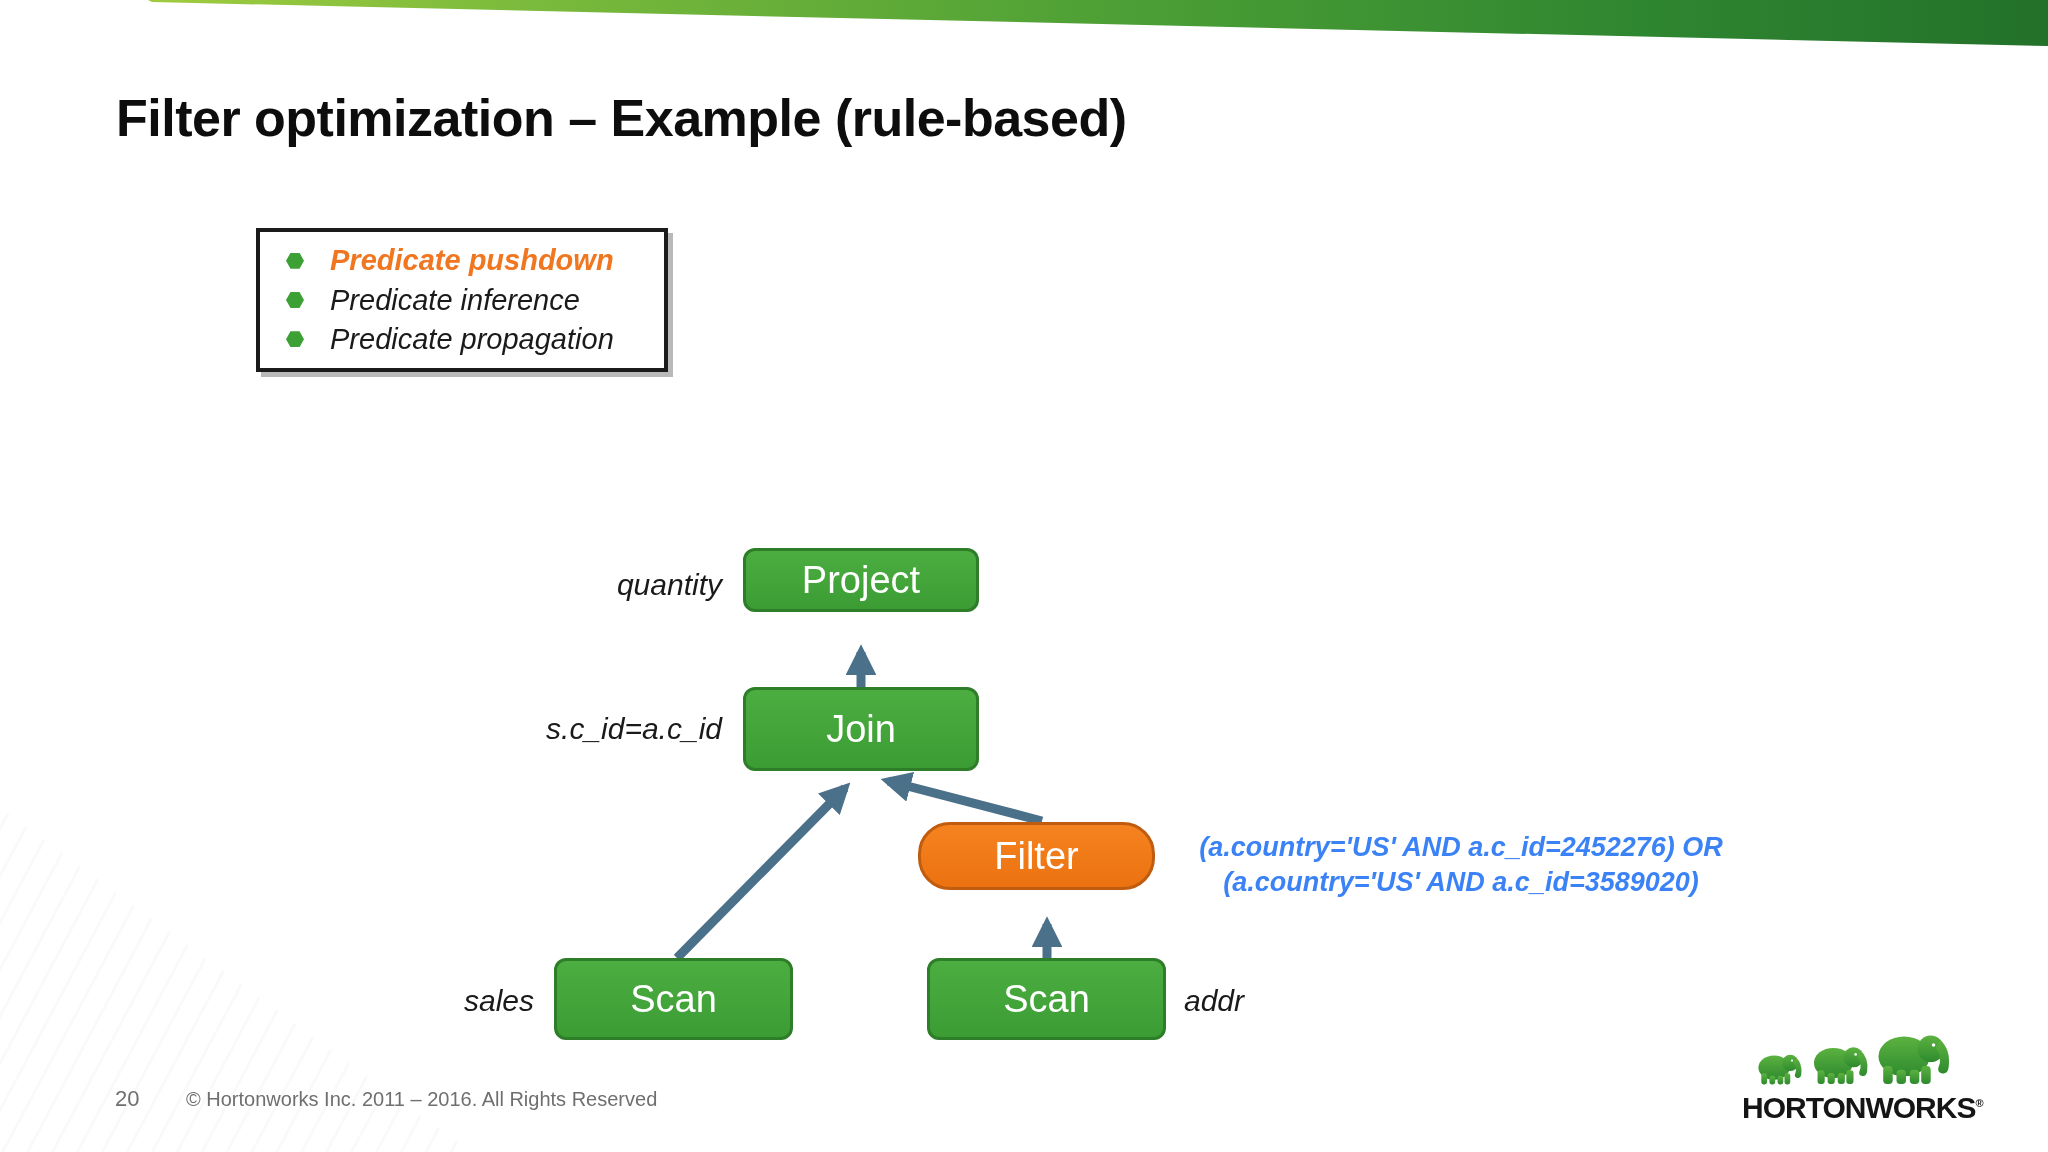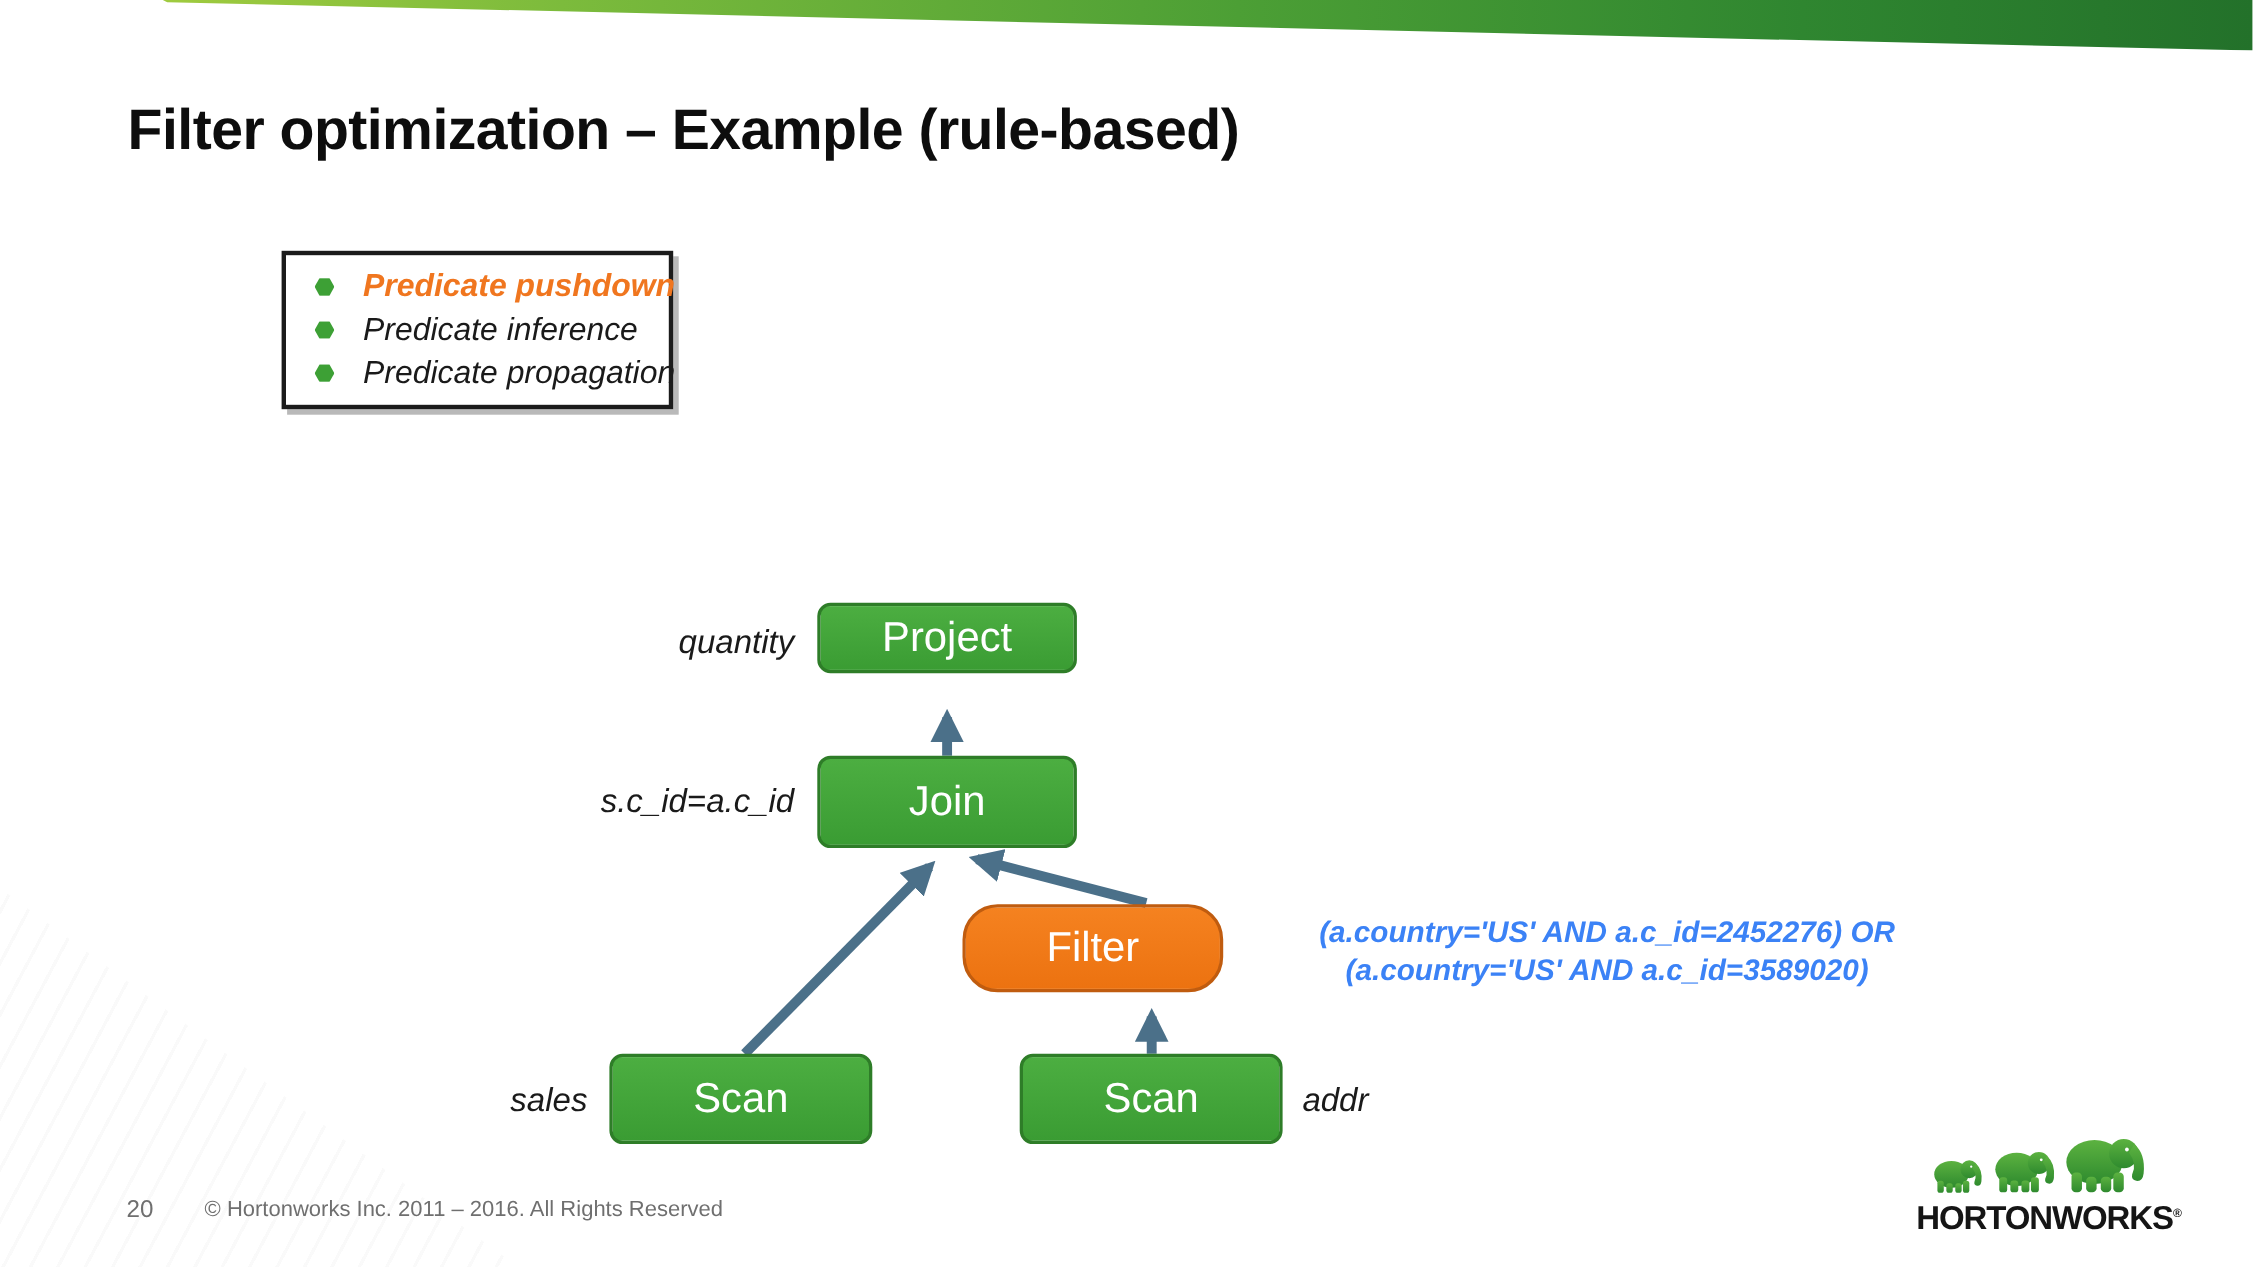--- a/index.html
+++ b/index.html
@@ -22,21 +22,21 @@
     background:repeating-linear-gradient(118deg,rgba(120,120,120,0.07) 0 3px,rgba(255,255,255,0) 3px 22px);
     clip-path:polygon(0 18%,62% 100%,0 100%);
     opacity:.55;
   }
   .title{
     position:absolute;left:116px;top:88px;
     font-size:52px;font-weight:700;color:#0d0d0d;letter-spacing:-.5px;
   }
   
   .rules-box{
-    position:absolute;left:256px;top:228px;width:356px;height:144px;
+    position:absolute;left:256px;top:228px;width:412px;height:144px;
     box-sizing:border-box;background:#ffffff;
     border:4px solid #1b1b1b;
     box-shadow:5px 5px 0 rgba(70,70,70,.38);
     display:flex;flex-direction:column;justify-content:space-evenly;
     padding:6px 10px 6px 26px;
   }
   .rule-row{display:flex;align-items:center;gap:26px;}
   .hex-bullet{
     width:18px;height:16px;flex:0 0 auto;background:#3da035;
     clip-path:polygon(25% 0,75% 0,100% 50%,75% 100%,25% 100%,0 50%);
@@ -45,21 +45,21 @@
   .rule-row.highlight .rule-label{color:#f0761f;font-weight:700;}
   
   .node{
     position:absolute;display:flex;align-items:center;justify-content:center;
     color:#ffffff;font-size:38px;border-radius:12px;box-sizing:border-box;
   }
   .node.green{background:linear-gradient(180deg,#4cae41 0%,#3a9c33 100%);border:3px solid #2e7d28;}
   .node.orange{background:linear-gradient(180deg,#f58220 0%,#ec7210 100%);border:3px solid #c05c0f;}
   .n-project{left:743px;top:548px;width:236px;height:64px;}
   .n-join{left:743px;top:687px;width:236px;height:84px;}
-  .n-filter{left:875px;top:822px;width:237px;height:80px;border-radius:32px;}
+  .n-filter{left:918px;top:822px;width:237px;height:68px;border-radius:32px;}
   .n-scan-sales{left:554px;top:958px;width:239px;height:82px;}
   .n-scan-addr{left:927px;top:958px;width:239px;height:82px;}
   
   .side-label{
     position:absolute;font-size:30px;font-style:italic;color:#1a1a1a;white-space:nowrap;
   }
   .l-quantity{left:520px;top:568px;width:202px;text-align:right;}
   .l-join{left:450px;top:712px;width:272px;text-align:right;}
   .l-sales{left:378px;top:984px;width:156px;text-align:right;}
   .l-addr{left:1184px;top:984px;width:160px;text-align:left;}

